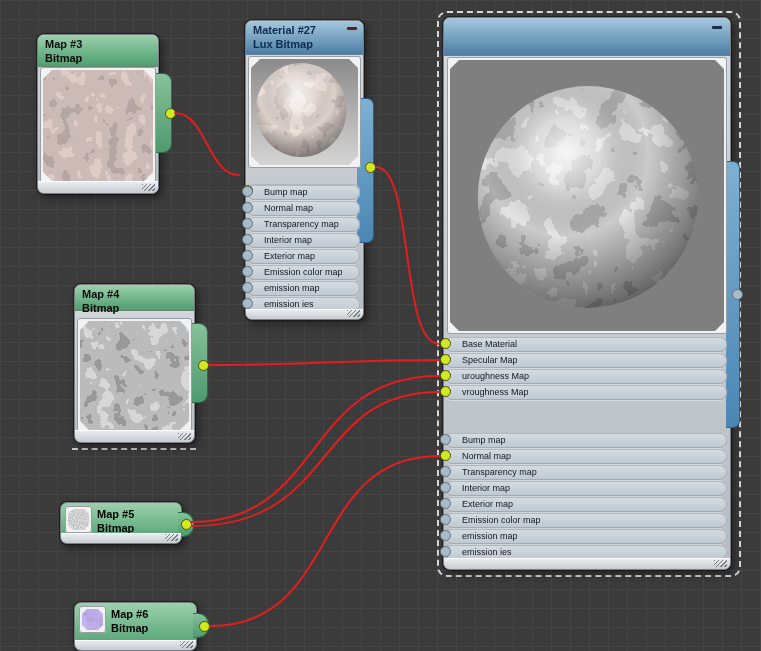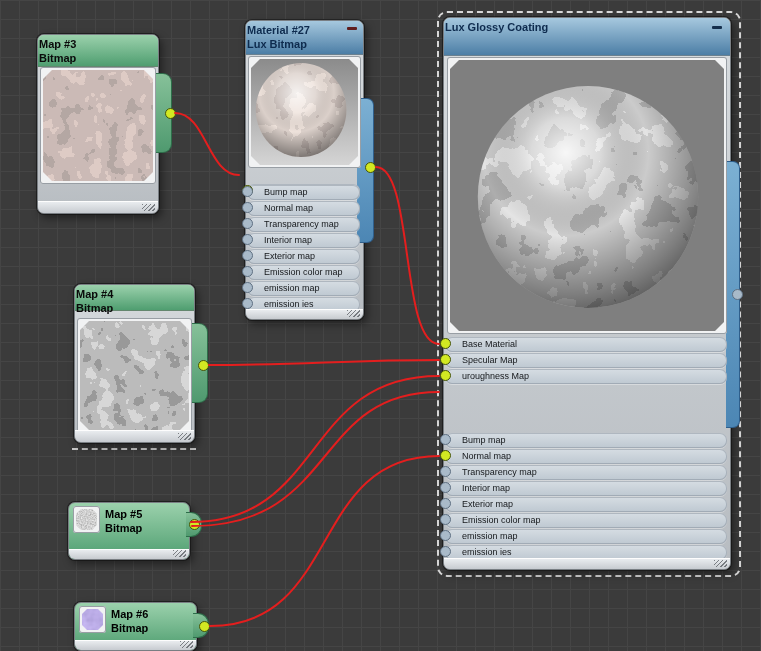--- a/index.html
+++ b/index.html
@@ -20,21 +20,21 @@
     background:linear-gradient(#d8dcdf,#b7bcc1);
     border:1px solid #797e83;
     border-radius:7px;
     box-shadow:0 0 0 1px rgba(12,12,12,.55), 3px 4px 9px rgba(0,0,0,.45);
     z-index:10;
     box-sizing:border-box;
   }
   .hdr{
     position:absolute;left:0;right:0;top:0;
     border-radius:6px 6px 0 0;
-    padding:2px 0 0 1px;
+    padding:2px 0 0 7px;
     border-bottom:1px solid rgba(0,0,0,.35);
     box-sizing:border-box;
   }
   .hdr.green{background:linear-gradient(#9bd1ac,#4f9e70);color:#0a0a0a;}
   .hdr.blue{background:linear-gradient(#a6c8de,#4c7ea6);color:#0e2b4e;}
   .t{font-weight:bold;font-size:11px;line-height:14px;white-space:nowrap;}
   .collapse{
     position:absolute;width:10px;height:3px;border-radius:1px;
     font-size:0;
   }
@@ -165,21 +165,21 @@
     </filter>
   </defs>
 </svg>
 
 <div class="canvas">
 
   <div class="sel" style="left:437px;top:11px;width:304px;height:566px;"></div>
 
   <div class="dash-h" style="left:72px;top:448px;width:124px;"></div>
 
-  <div class="node" style="left:37px;top:34px;width:122px;height:180px;">
+  <div class="node" style="left:37px;top:34px;width:122px;height:160px;">
     <div class="tab green" style="left:calc(100% - 3px);width:17px;top:38px;height:80px;"></div>
     <div class="hdr green" style="height:32px;">
       <div class="t">Map #3</div>
       <div class="t">Bitmap</div>
     </div>
     <div class="thumbframe" style="left:2px;right:2px;top:32px;height:117px;">
       <svg viewBox="0 0 100 100" preserveAspectRatio="none">
         <rect width="100" height="100" fill="#8a7068" filter="url(#texBrown)"></rect>
       </svg>
     </div>
@@ -255,21 +255,20 @@
     </div>
     <div class="footer" style="height:9px;">
       <span class="grip"></span>
     </div>
     <span class="sock on" style="left:119px;top:141px;"></span>
   </div>
 
   <div class="node" style="left:443px;top:17px;width:288px;height:553px;">
     <div class="tab blue" style="left:calc(100% - 4px);width:14px;top:143px;height:267px;"></div>
     <div class="hdr blue" style="height:38px;">
-      <div class="t">Lux Glossy Coating</div>
       <span class="collapse navy" style="right:8px;top:8px;"></span>
     </div>
     <div class="thumbframe" style="left:3px;right:3px;top:39px;height:277px;">
       <svg viewBox="0 0 276 271" preserveAspectRatio="none">
         <defs>
           <radialGradient id="shade33" cx="40%" cy="30%" r="78%">
             <stop offset="0%" stop-color="rgba(255,255,255,0.85)"></stop>
             <stop offset="20%" stop-color="rgba(255,255,255,0.3)"></stop>
             <stop offset="48%" stop-color="rgba(0,0,0,0)"></stop>
             <stop offset="82%" stop-color="rgba(0,0,0,0.38)"></stop>
@@ -287,20 +286,24 @@
       <span class="lbl">Base Material</span>
     </div>
     <div class="slot" style="top:335px;">
       <span class="sock on"></span>
       <span class="lbl">Specular Map</span>
     </div>
     <div class="slot" style="top:351px;">
       <span class="sock on"></span>
       <span class="lbl">uroughness Map</span>
     </div>
+    <div class="slot" style="top:367px;">
+      <span class="sock on"></span>
+      <span class="lbl">vroughness Map</span>
+    </div>
     <div class="slot" style="top:415px;">
       <span class="sock off"></span>
       <span class="lbl">Bump map</span>
     </div>
     <div class="slot" style="top:431px;">
       <span class="sock on"></span>
       <span class="lbl">Normal map</span>
     </div>
     <div class="slot" style="top:447px;">
       <span class="sock off"></span>
@@ -342,21 +345,21 @@
       <svg viewBox="0 0 100 100" preserveAspectRatio="none">
         <rect width="100" height="100" fill="#8a8a8a" filter="url(#texGrayStone)"></rect>
       </svg>
     </div>
     <div class="footer" style="height:11px;">
       <span class="grip"></span>
     </div>
     <span class="sock on" style="left:123px;top:75px;"></span>
   </div>
 
-  <div class="node" style="left:68px;top:502px;width:122px;height:58px;background:linear-gradient(#9bd1ac,#4f9e70);">
+  <div class="node" style="left:60px;top:502px;width:122px;height:42px;background:linear-gradient(#9bd1ac,#4f9e70);">
     <div class="tab green" style="left:calc(100% - 3px);width:16px;top:9px;height:25px;border-radius:0 11px 11px 0;"></div>
     <div class="thumbframe" style="left:4px;top:3px;width:27px;height:27px;">
       <svg viewBox="0 0 30 30" preserveAspectRatio="none" style="clip-path:polygon(5px 0,calc(100% - 5px) 0,100% 5px,100% calc(100% - 5px),calc(100% - 5px) 100%,5px 100%,0 calc(100% - 5px),0 5px);">
         <rect width="30" height="30" fill="#9a9a9a" filter="url(#texFine)"></rect>
       </svg>
     </div>
     <div class="smalltext">
       <div class="t">Map #5</div>
       <div class="t">Bitmap</div>
     </div>

